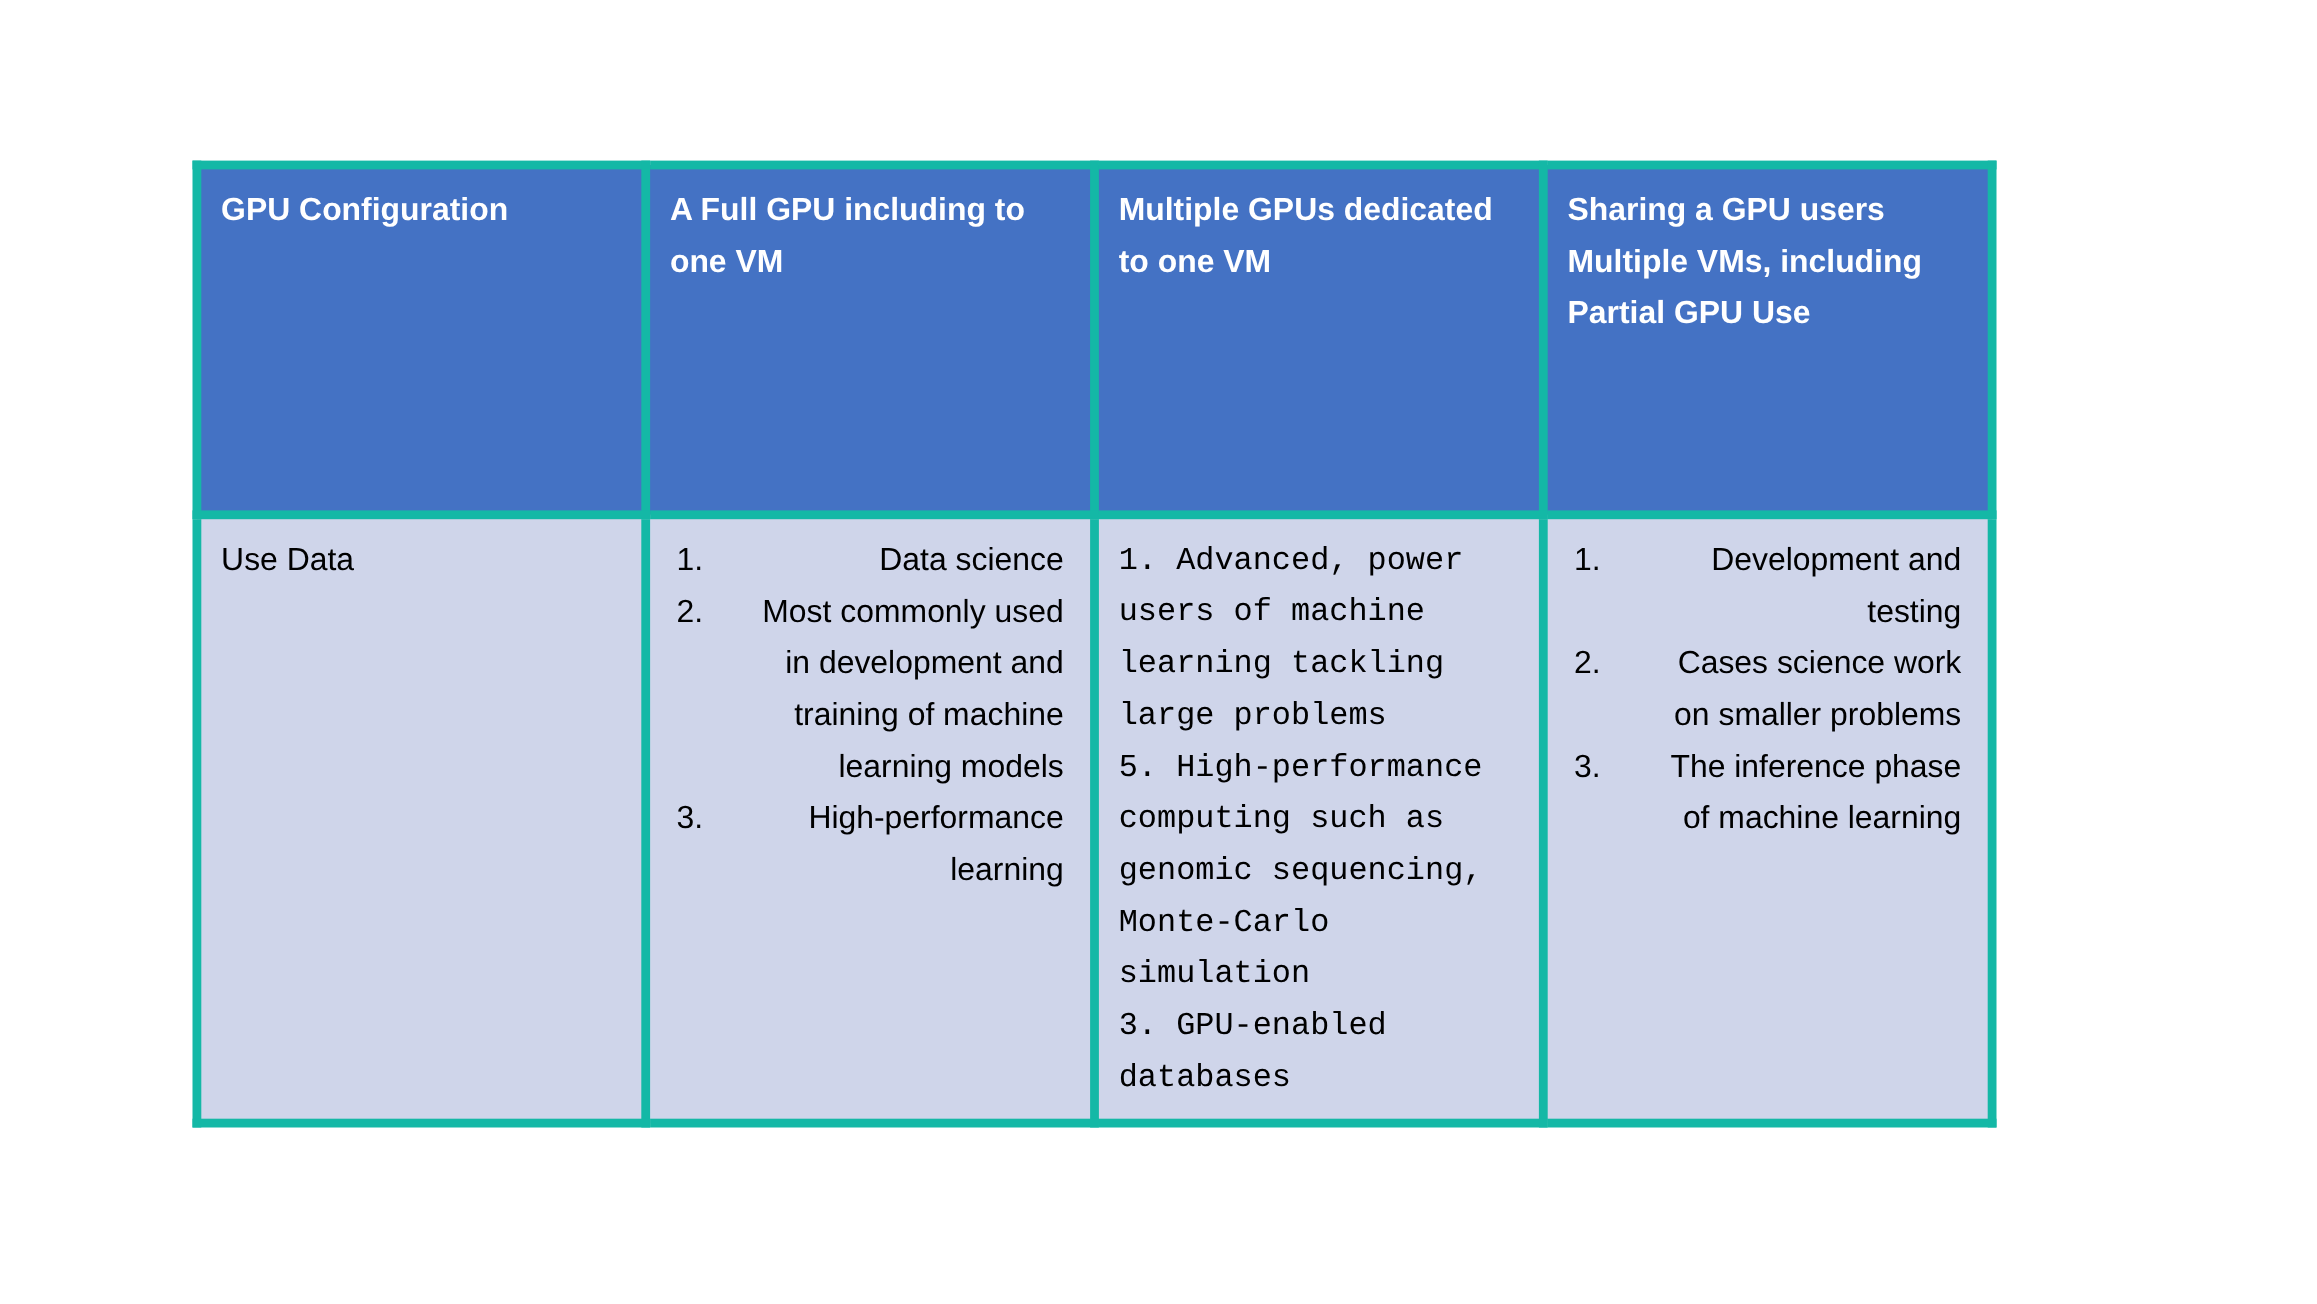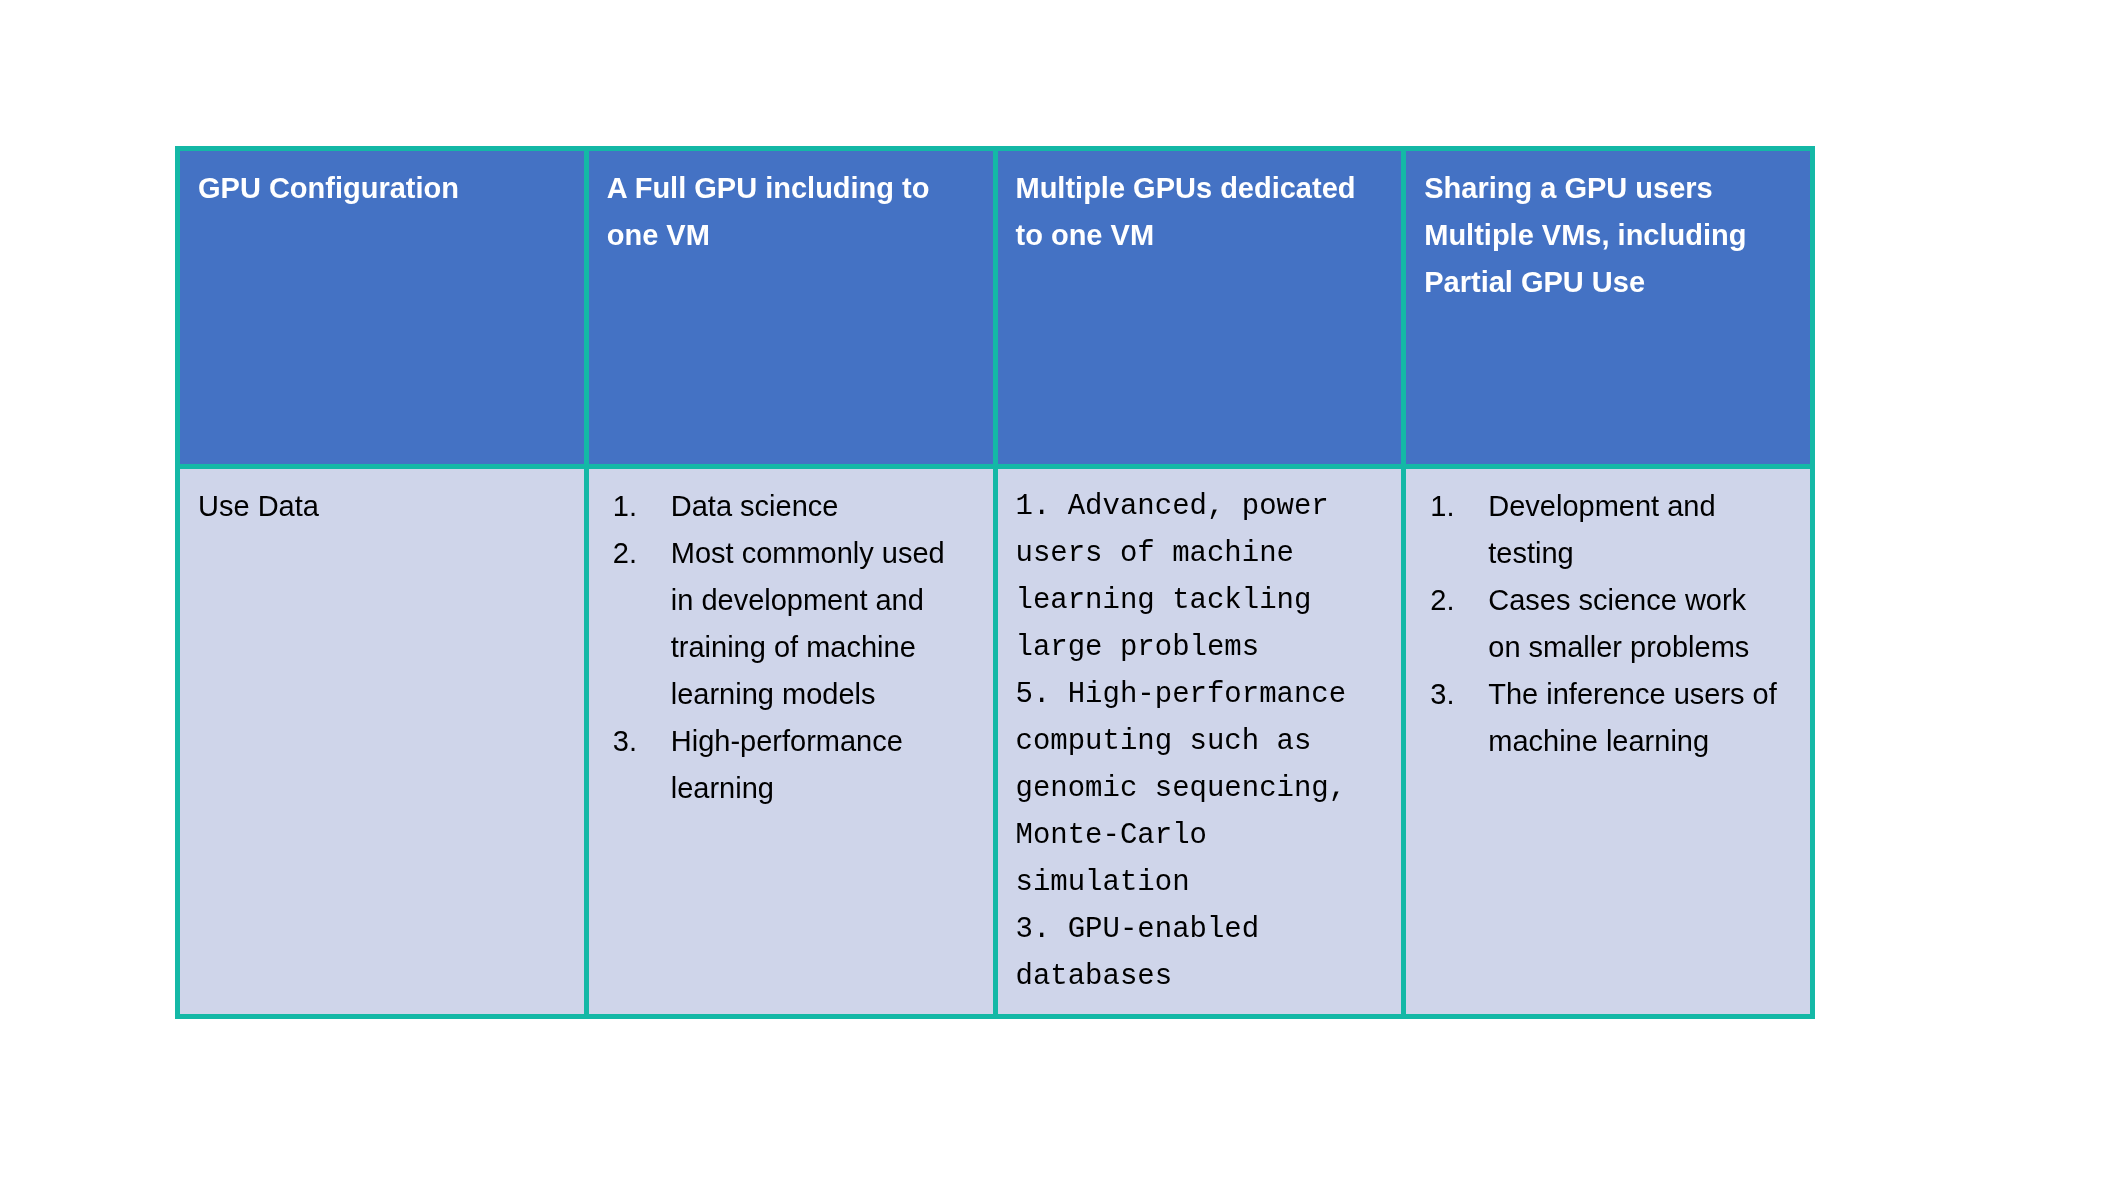--- a/index.html
+++ b/index.html
@@ -25,21 +25,21 @@
   table.gpu-table {
     position: absolute;
     left: 175px;
     top: 146px;
     width: 1640px;
     border-collapse: collapse;
     table-layout: fixed;
   }
   .gpu-table th,
   .gpu-table td {
-    border: 5px solid #14b8a6;
+    border: 8px solid #14b8a6;
     vertical-align: top;
     text-align: left;
     font-size: 29px;
     line-height: 47px;
     padding: 14px 24px 14px 18px;
   }
   .gpu-table th {
     background: var(--header-bg, #4472C4);
     color: var(--header-text, #fff);
     font-weight: 700;
@@ -50,20 +50,21 @@
     color: var(--body-text, #000);
     font-weight: 400;
     height: 540px;
   }
   
   ol.num-list {
     margin: 0;
     padding: 0;
     list-style: none;
     counter-reset: item;
+    text-align: right;
   }
   ol.num-list > li {
     counter-increment: item;
     position: relative;
     padding-left: 64px;
   }
   ol.num-list > li::before {
     content: counter(item) ".";
     position: absolute;
     left: 6px;
@@ -106,19 +107,19 @@
           <div class="plain-lines">
               <div>1. Advanced, power users of machine learning tackling large problems</div>
               <div>5. High-performance computing such as genomic sequencing, Monte-Carlo simulation</div>
               <div>3. GPU-enabled databases</div>
             </div>
         </td>
         <td>
           <ol class="num-list">
               <li>Development and testing</li>
               <li>Cases science work on smaller problems</li>
-              <li>The inference users of machine learning</li>
+              <li>The inference phase of machine learning</li>
             </ol>
         </td>
       </tr>
     </tbody>
   </table>
 </div>
 
 </body></html>

